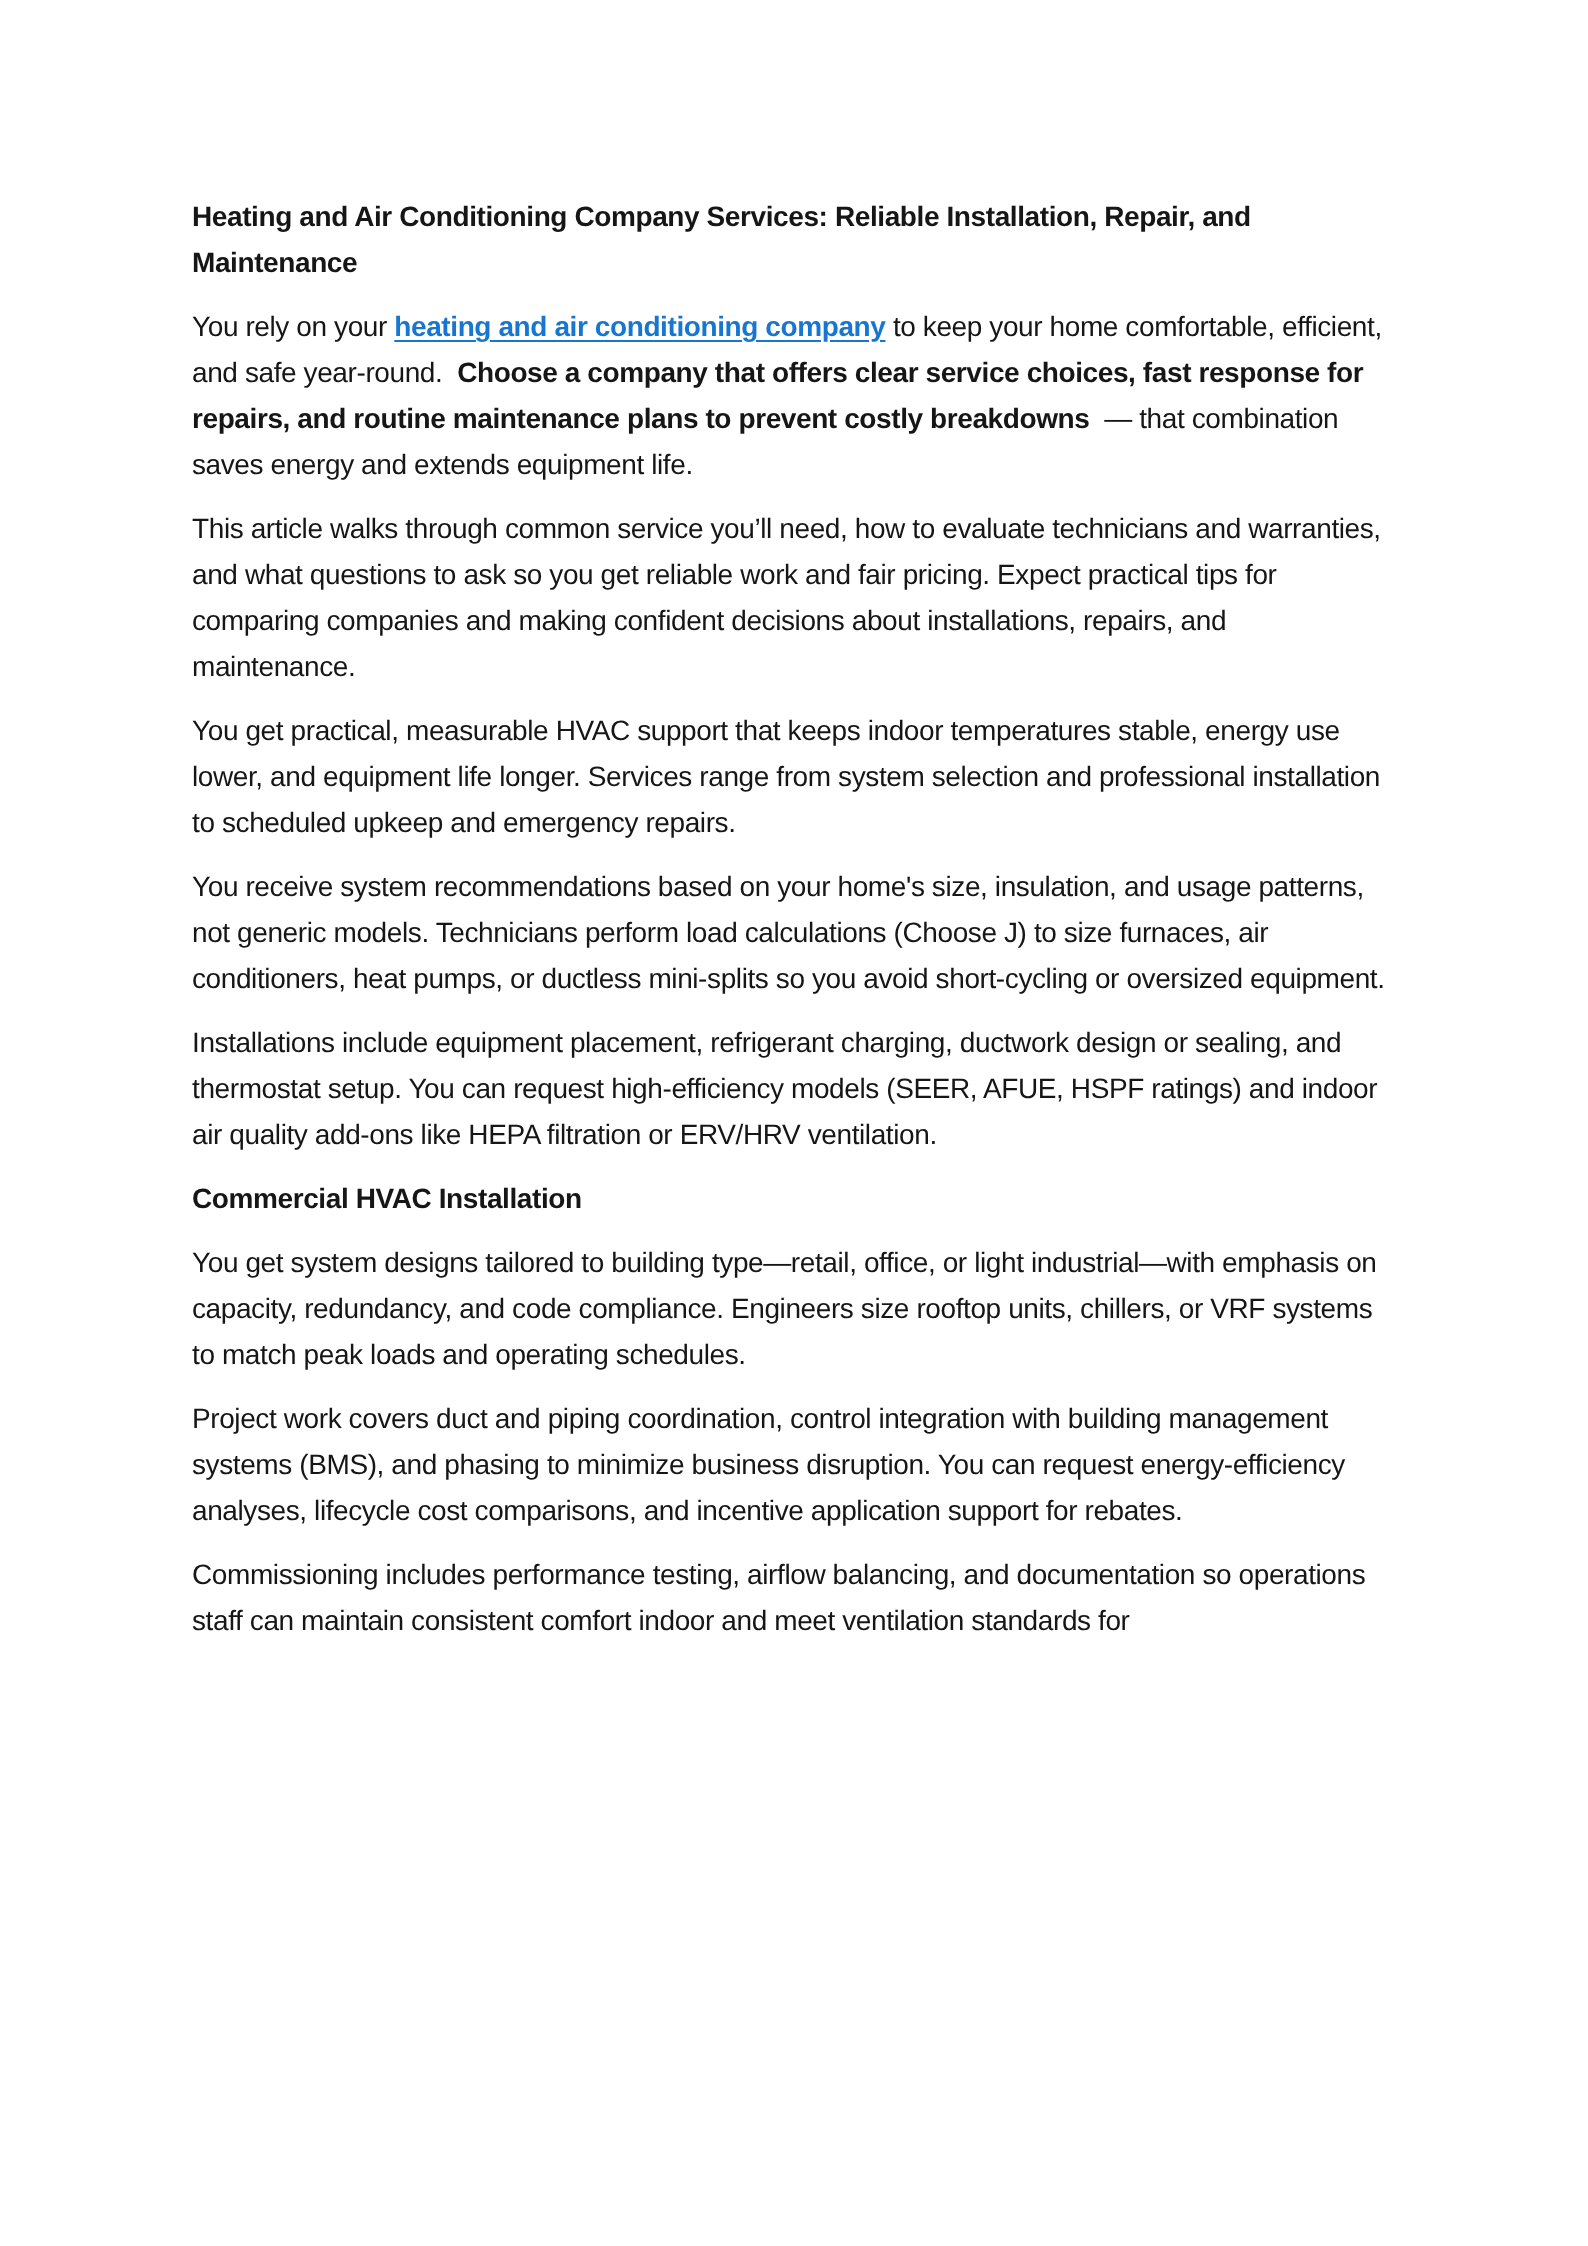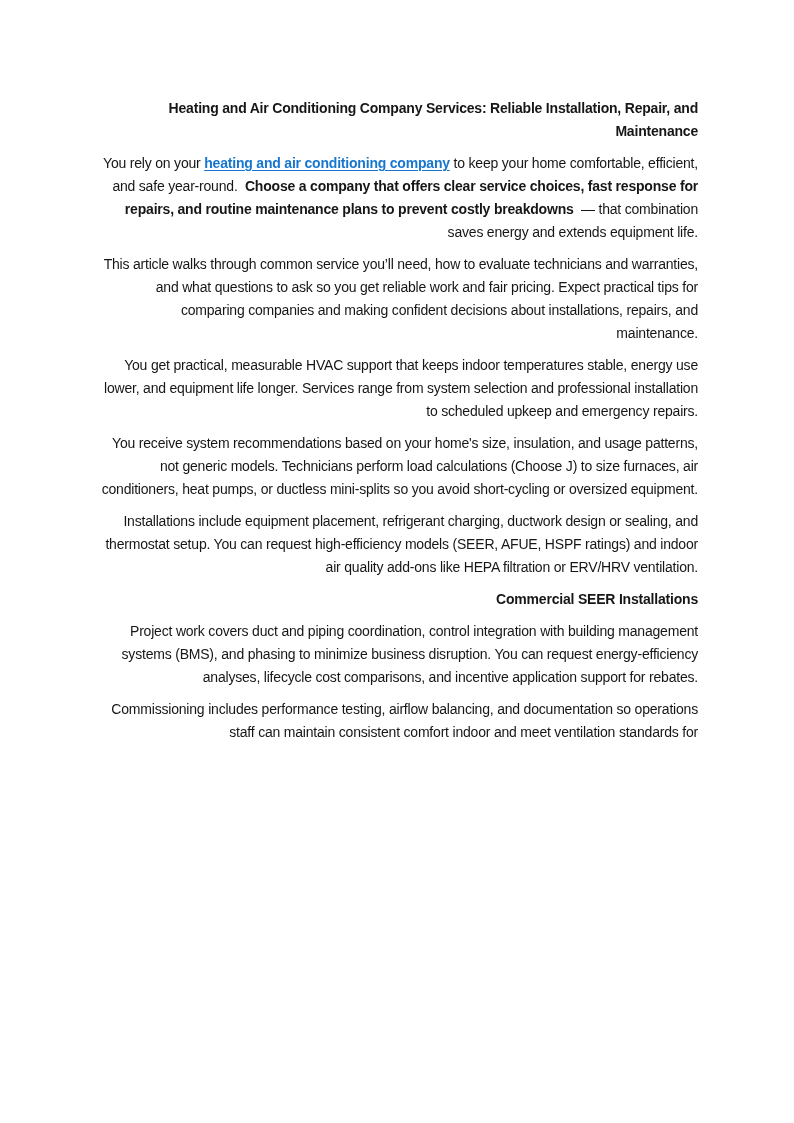--- a/index.html
+++ b/index.html
@@ -9,21 +9,21 @@
     height: 1123px;
     box-sizing: border-box;
     background: #ffffff;
     padding: 97px 96px 0 96px;
     overflow: hidden;
     font-family: "Liberation Sans", sans-serif;
     font-size: 14px;
     line-height: 23px;
     letter-spacing: -0.2px;
     color: #161616;
-    text-align: right;
+    text-align: left;
   }
   h1, h2 {
     font-size: 14px;
     line-height: 23px;
     font-weight: 700;
     margin: 0 0 9px 0;
     color: #161616;
   }
   p { margin: 0 0 9px 0; }
   strong { font-weight: 700; }
@@ -49,20 +49,21 @@
 
 
   <p>You get practical, measurable HVAC support that keeps indoor temperatures stable, energy use lower, and equipment life longer. Services range from system selection and professional installation to scheduled upkeep and emergency repairs.</p>
 
 
   <p>You receive system recommendations based on your home's size, insulation, and usage patterns, not generic models. Technicians perform load calculations (Choose J) to size furnaces, air conditioners, heat pumps, or ductless mini-splits so you avoid short-cycling or oversized equipment.</p>
 
   <p>Installations include equipment placement, refrigerant charging, ductwork design or sealing, and thermostat setup. You can request high-efficiency models (SEER, AFUE, HSPF ratings) and indoor air quality add-ons like HEPA filtration or ERV/HRV ventilation.</p>
 
 
-  <h2>Commercial SEER Installations</h2>
+  <h2>Commercial HVAC Installation</h2>
 
+  <p>You get system designs tailored to building type—retail, office, or light industrial—with emphasis on capacity, redundancy, and code compliance. Engineers size rooftop units, chillers, or VRF systems to match peak loads and operating schedules.</p>
 
   <p>Project work covers duct and piping coordination, control integration with building management systems (BMS), and phasing to minimize business disruption. You can request energy-efficiency analyses, lifecycle cost comparisons, and incentive application support for rebates.</p>
 
   <p>Commissioning includes performance testing, airflow balancing, and documentation so operations staff can maintain consistent comfort indoor and meet ventilation standards for</p>
 
 </div>
 
 </body></html>

